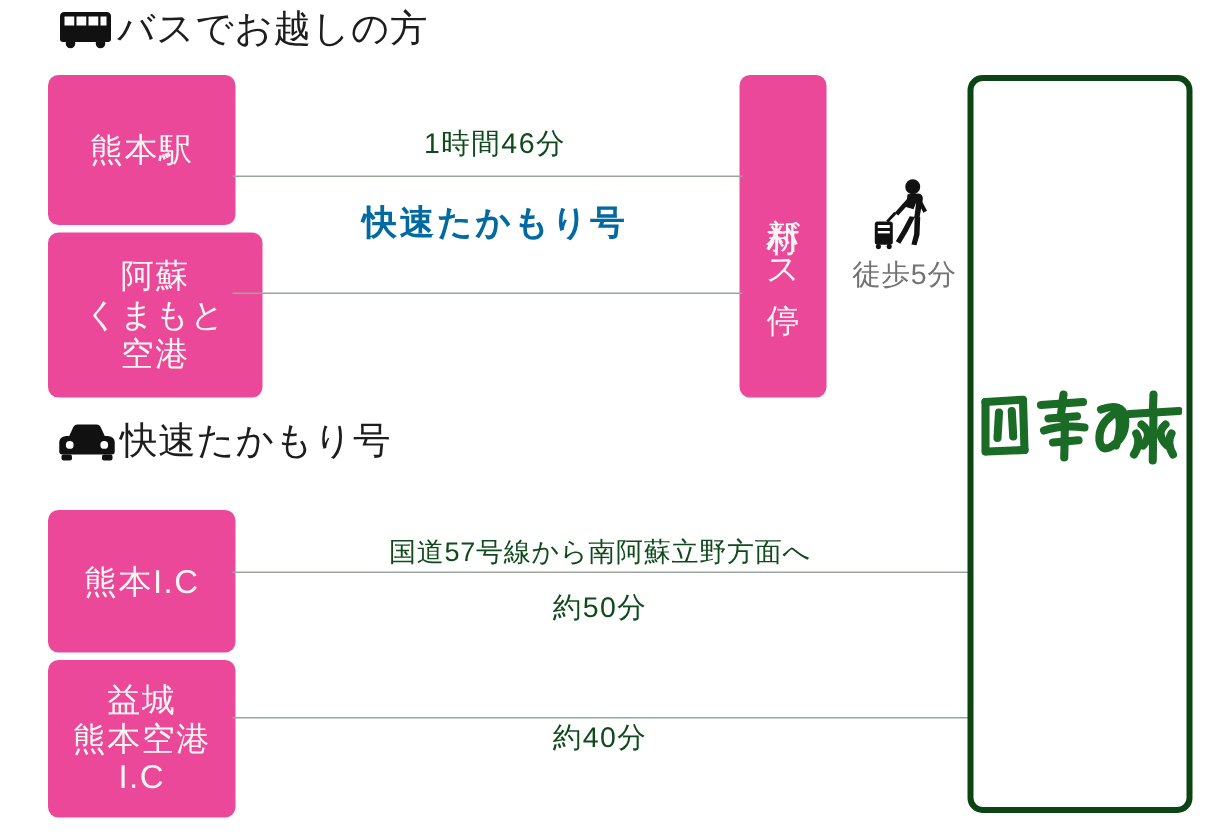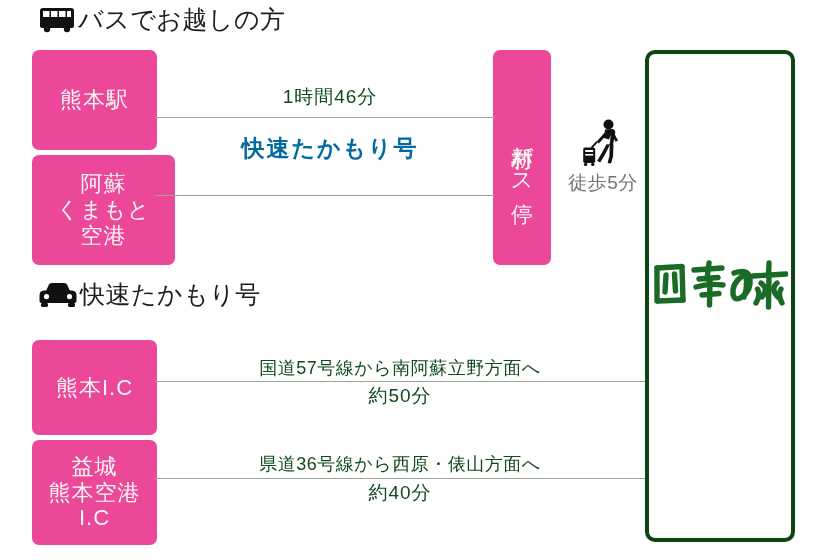--- a/index.html
+++ b/index.html
@@ -106,21 +106,21 @@
     font-weight: 700;
     letter-spacing: 2px;
     color: #0369a1;
   }
 
   #lbl-bus1-time { left: 190px; top: 86px;  width: 280px; }
   #lbl-bus-name  { left: 165px; top: 135px; width: 330px; }
   #lbl-bus2-time { left: 190px; top: 198px; width: 280px; }
 
   #lbl-car1-road { left: 160px; top: 358px; width: 480px; }
-  #lbl-car1-time { left: 160px; top: 385px; width: 480px; }
+  #lbl-car1-time { left: 160px; top: 395px; width: 480px; }
   #lbl-car2-road { left: 160px; top: 454px; width: 480px; }
   #lbl-car2-time { left: 160px; top: 482px; width: 480px; }
 
   
   #walk-group {
     position: absolute;
     left: 560px;
     top: 118px;
     width: 86px;
     text-align: center;
@@ -250,21 +250,20 @@
 熊本空港
 I.C</span>
   </div>
 
   <div class="conn" id="conn-car-1"></div>
   <div class="conn" id="conn-car-2"></div>
 
   <div class="route-text route-road" id="lbl-car1-road">国道57号線から南阿蘇立野方面へ</div>
   <div class="route-text route-time" id="lbl-car1-time">約50分</div>
 
-  <div class="route-text route-road" id="lbl-car2-road">県道36号線から西原・俵山方面へ</div>
   <div class="route-text route-time" id="lbl-car2-time">約40分</div>
 
   <div id="destination-panel">
     <div id="destination-logo">
       <svg width="136" height="54" viewBox="0 0 136 54" aria-hidden="true">
         <g fill="none" stroke="#1a6b26" stroke-width="5.4" stroke-linecap="round" stroke-linejoin="round">
 
           <path d="M5 9 L5 42"></path>
           <path d="M5 9 L30 7.5"></path>
           <path d="M30 8 L31 41"></path>

